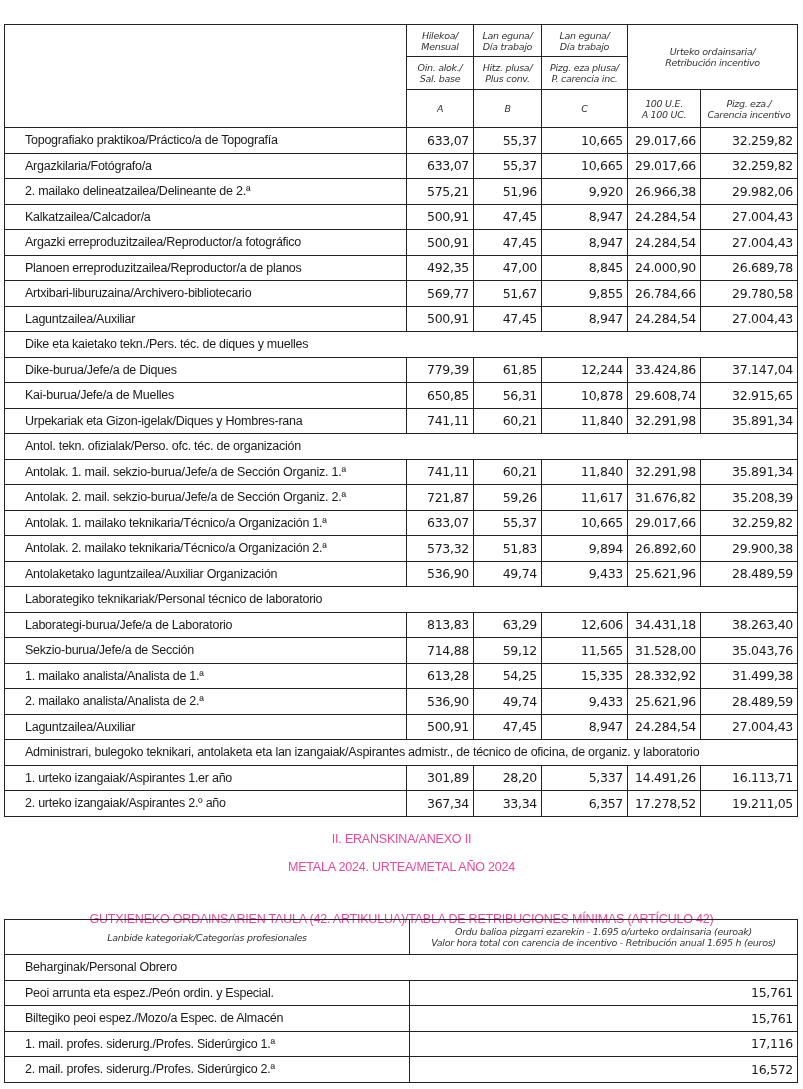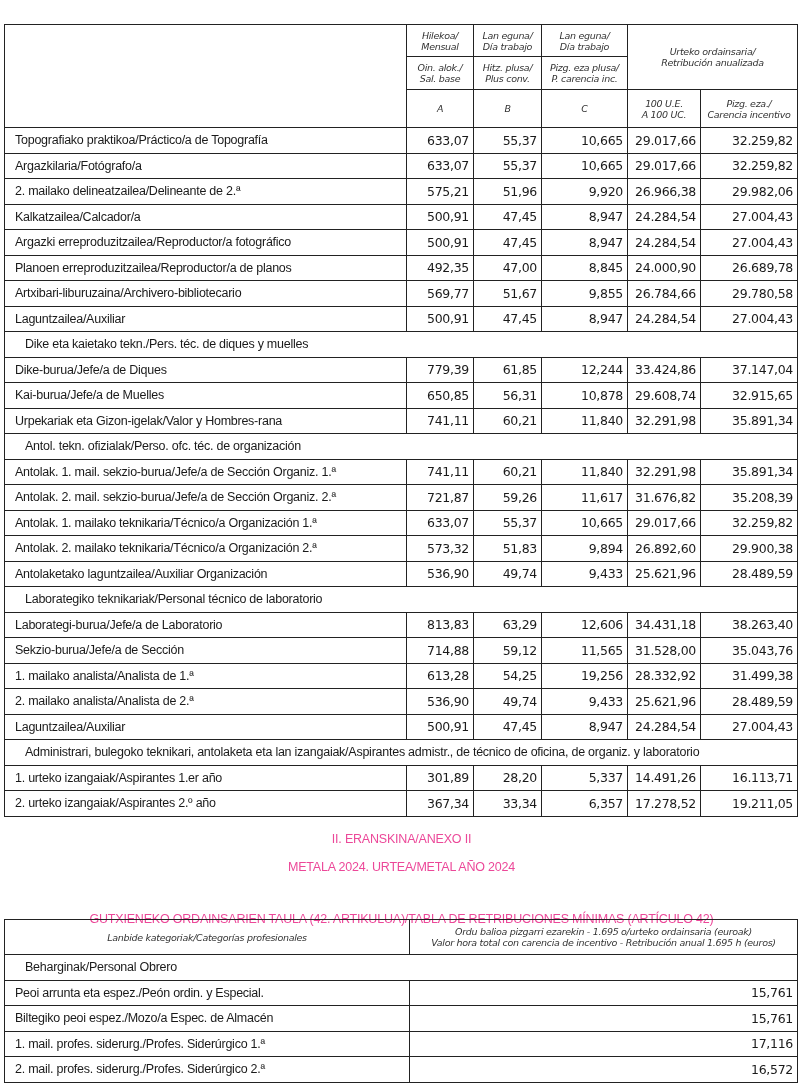--- a/index.html
+++ b/index.html
@@ -14,21 +14,21 @@
   #t1 col.c3 { width: 86px; }
   #t1 col.c4 { width: 73px; }
   #t1 col.c5 { width: 97px; }
   .hdr { font-style: italic; font-size: 9.5px; line-height: 11px; text-align: center; color: #333;
          font-family: "DejaVu Sans", sans-serif; letter-spacing: -0.3px; }
   .hdr span { display: block; }
   tr.h1 td { height: 31px; }
   tr.h2 td { height: 32px; }
   tr.h3 td { height: 37px; }
   tr.row td { height: 24.5px; font-size: 12.5px; }
-  td.lbl { padding-left: 10px; text-align: left; font-family: "Liberation Sans", sans-serif; font-size: 12.3px;
+  td.lbl { padding-left: 20px; text-align: left; font-family: "Liberation Sans", sans-serif; font-size: 12.3px;
            letter-spacing: -0.25px; white-space: nowrap; }
   td.num { text-align: right; padding-right: 4px; font-family: "DejaVu Sans", sans-serif; font-size: 11.8px;
            letter-spacing: -0.3px; }
   td.sec { padding-left: 20px; text-align: left; font-family: "Liberation Sans", sans-serif; font-size: 12.3px;
            letter-spacing: -0.25px; white-space: nowrap; }
   .titles { position: absolute; left: 0; width: 803px; text-align: center; font-family: "Liberation Sans", sans-serif;
             font-size: 12.5px; color: #ec4899; letter-spacing: -0.2px; }
   #t2 { left: 4px; top: 919px; width: 793px; }
   #t2 col.d0 { width: 405px; }
   #t2 col.d1 { width: 388px; }
@@ -57,21 +57,21 @@
       <td class="hdr">
           <span>Lan eguna/</span>
           <span>Día trabajo</span>
         </td>
       <td class="hdr">
           <span>Lan eguna/</span>
           <span>Día trabajo</span>
         </td>
       <td class="hdr" colspan="2" rowspan="2">
           <span>Urteko ordainsaria/</span>
-          <span>Retribución anualizada</span>
+          <span>Retribución incentivo</span>
         </td>
     </tr>
     <tr class="h2">
       <td class="hdr">
           <span>Oin. alok./</span>
           <span>Sal. base</span>
         </td>
       <td class="hdr">
           <span>Hitz. plusa/</span>
           <span>Plus conv.</span>
@@ -173,21 +173,21 @@
       </tr>
       <tr class="row">
         <td class="lbl">Kai-burua/Jefe/a de Muelles</td>
         <td class="num">650,85</td>
         <td class="num">56,31</td>
         <td class="num">10,878</td>
         <td class="num">29.608,74</td>
         <td class="num">32.915,65</td>
       </tr>
       <tr class="row">
-        <td class="lbl">Urpekariak eta Gizon-igelak/Valor y Hombres-rana</td>
+        <td class="lbl">Urpekariak eta Gizon-igelak/Diques y Hombres-rana</td>
         <td class="num">741,11</td>
         <td class="num">60,21</td>
         <td class="num">11,840</td>
         <td class="num">32.291,98</td>
         <td class="num">35.891,34</td>
       </tr>
       <tr class="row">
         <td colspan="6" class="sec">Antol. tekn. ofizialak/Perso. ofc. téc. de organización</td>
       </tr>
       <tr class="row">
@@ -246,21 +246,21 @@
         <td class="num">714,88</td>
         <td class="num">59,12</td>
         <td class="num">11,565</td>
         <td class="num">31.528,00</td>
         <td class="num">35.043,76</td>
       </tr>
       <tr class="row">
         <td class="lbl">1. mailako analista/Analista de 1.ª</td>
         <td class="num">613,28</td>
         <td class="num">54,25</td>
-        <td class="num">19,256</td>
+        <td class="num">15,335</td>
         <td class="num">28.332,92</td>
         <td class="num">31.499,38</td>
       </tr>
       <tr class="row">
         <td class="lbl">2. mailako analista/Analista de 2.ª</td>
         <td class="num">536,90</td>
         <td class="num">49,74</td>
         <td class="num">9,433</td>
         <td class="num">25.621,96</td>
         <td class="num">28.489,59</td>

